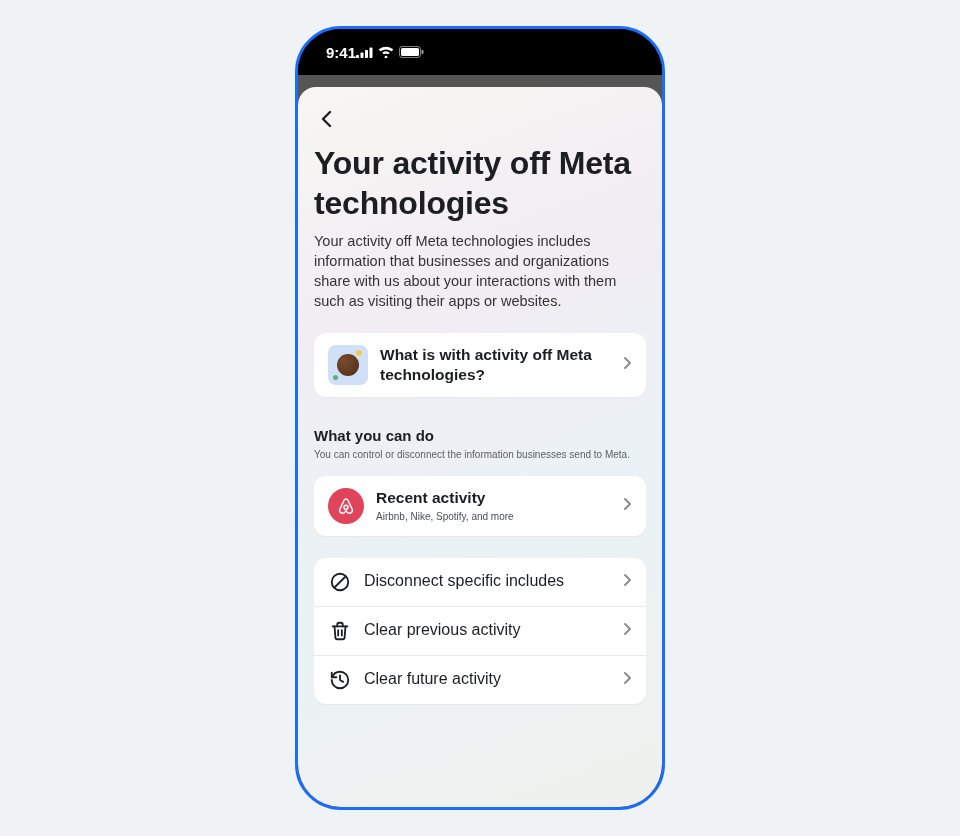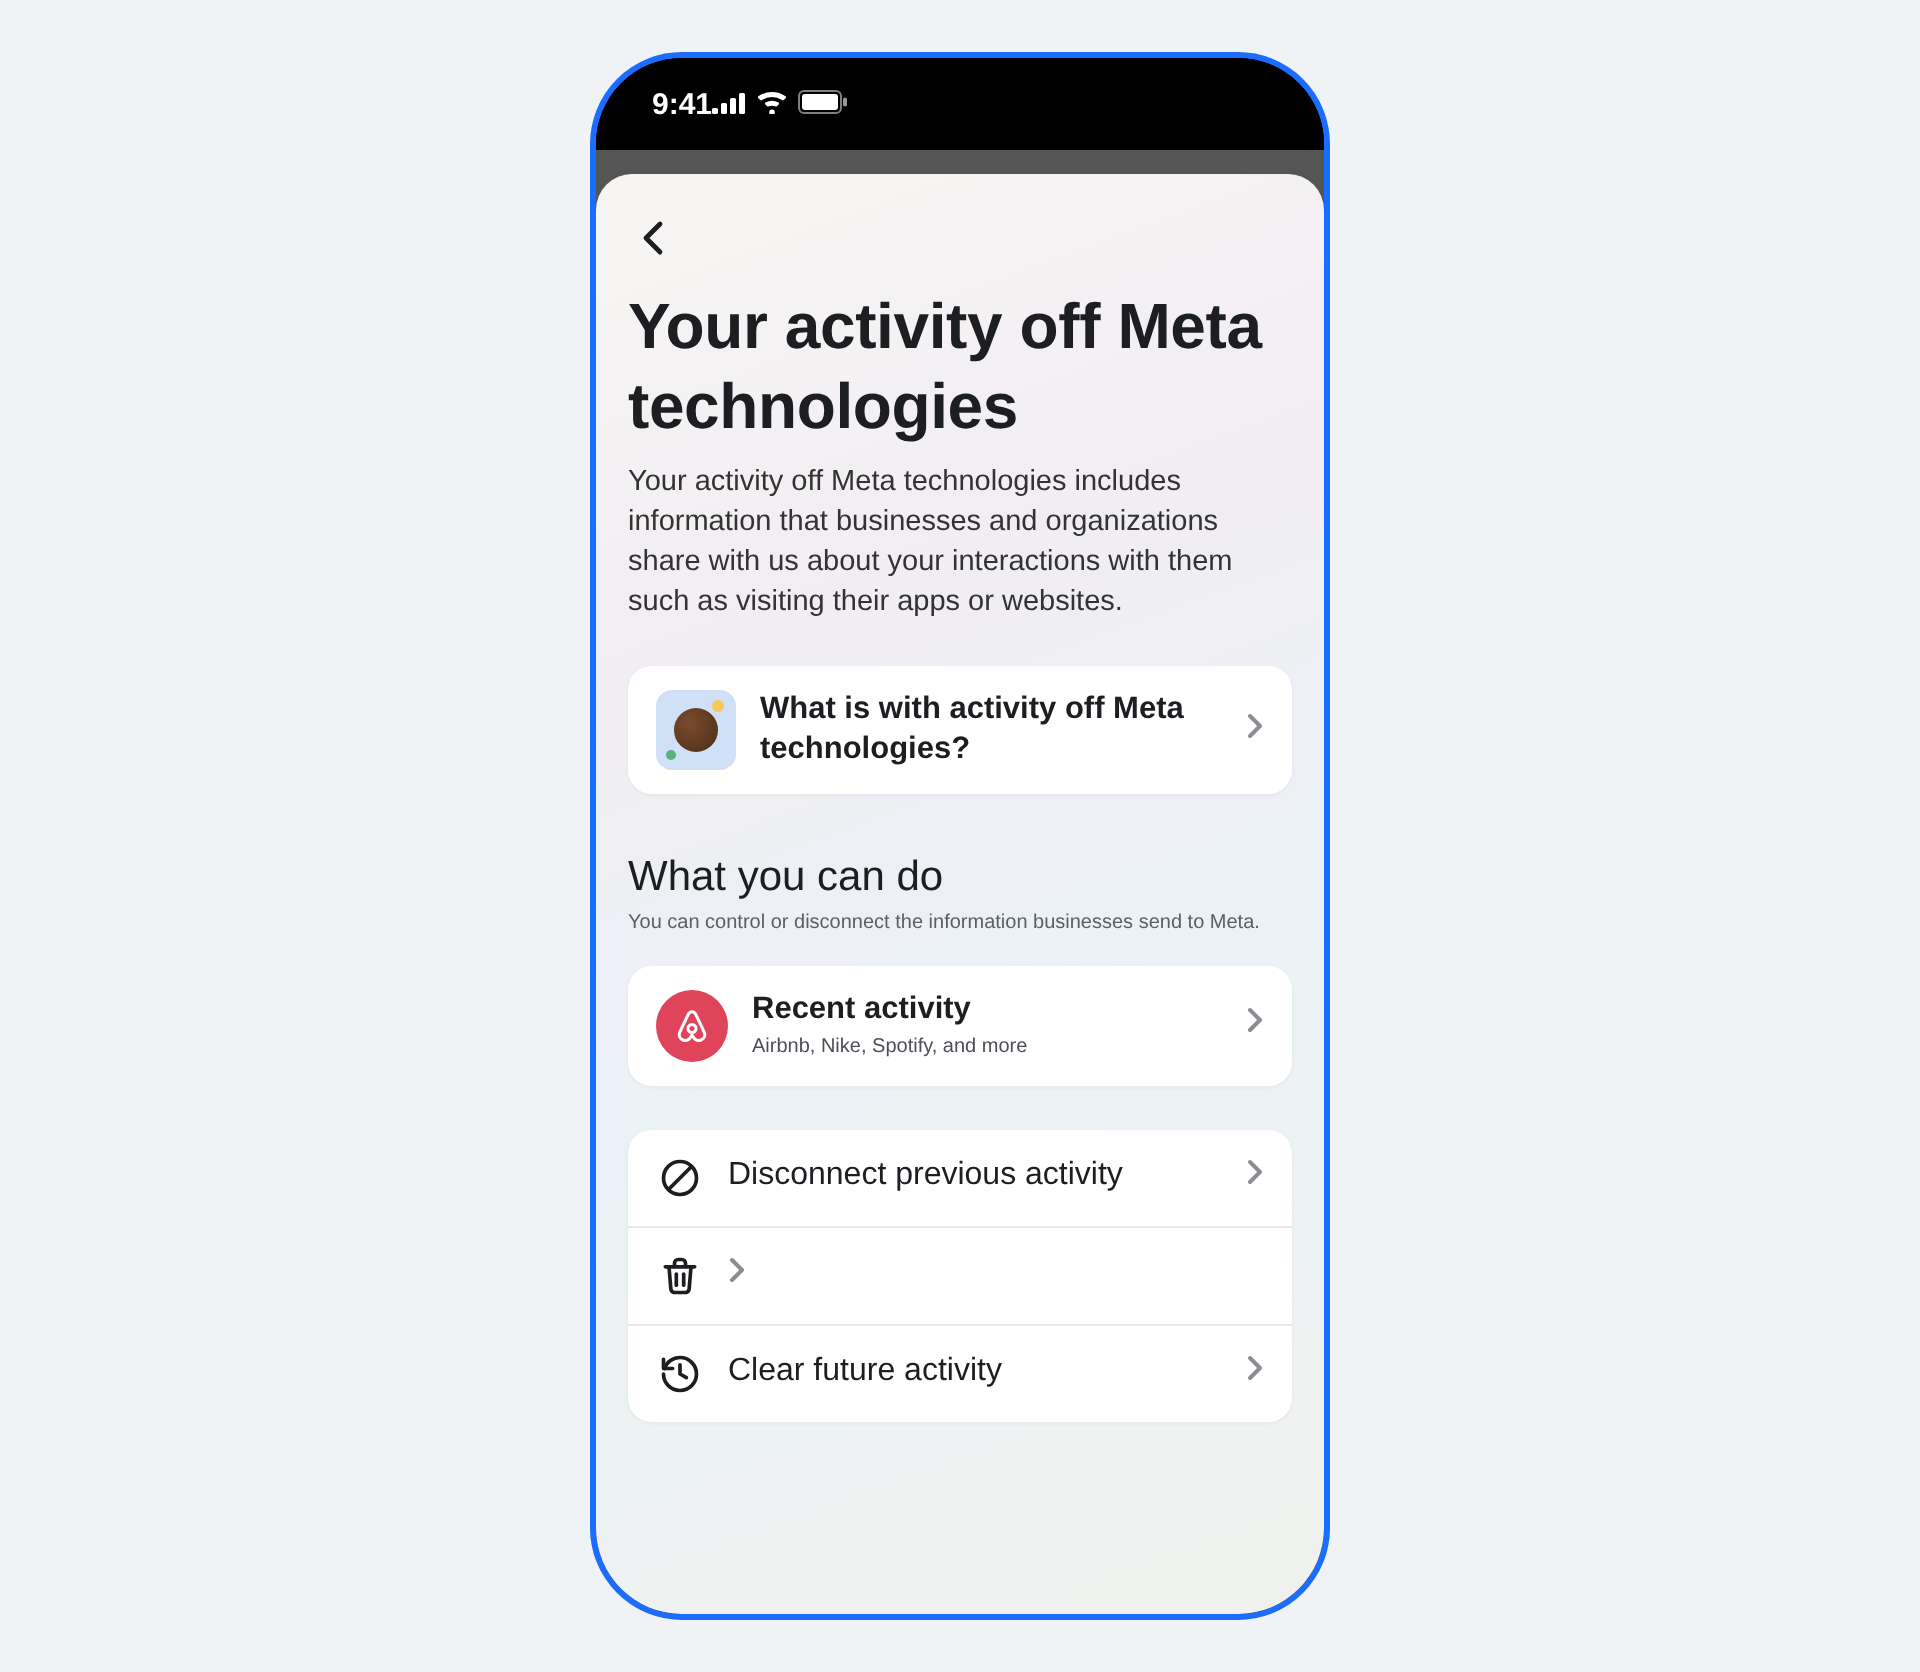--- a/index.html
+++ b/index.html
@@ -108,22 +108,22 @@
     position:absolute; top:50%; left:50%; transform:translate(-50%,-50%);
     width:22px; height:22px; border-radius:50%;
     background: radial-gradient(circle at 35% 35%, #7a4b2d, #4a2d17);
   }
   .thumb .dot1 { position:absolute; top:5px; right:6px; width:6px;height:6px;border-radius:50%; background:#f5c85a;}
   .thumb .dot2 { position:absolute; bottom:5px; left:5px; width:5px;height:5px;border-radius:50%; background:#57b37a;}
   .section-head {
     margin-top: 30px;
   }
   .section-head .h {
-    font-size: 21px;
-    font-weight: 400;
+    font-size: 15px;
+    font-weight: 700;
     color: #1c1e21;
   }
   .section-head .s {
     font-size: 10px;
     color: #5b5f66;
     line-height: 1.35;
     margin-top: 4px;
   }
   .icon-circle {
     width: 36px; height: 36px; border-radius: 50%;
@@ -234,39 +234,42 @@
     <div class="card" style="margin-top:22px">
 
       <div class="row compact">
         <div class="icon-plain">
           <svg width="22" height="22" viewBox="0 0 24 24">
               <circle cx="12" cy="12" r="9" fill="none" stroke="#1c1e21" stroke-width="2"></circle>
               <line x1="6" y1="18" x2="18" y2="6" stroke="#1c1e21" stroke-width="2"></line>
             </svg>
         </div>
         <div class="text">
-          <div class="title">Disconnect previous activity</div>
+          <div class="title">Disconnect specific includes</div>
         </div>
         <span class="chev">
           <svg width="9" height="14" viewBox="0 0 9 14">
               <path d="M2 2 L7 7 L2 12" fill="none" stroke="#8a8d91" stroke-width="2" stroke-linecap="round" stroke-linejoin="round"></path>
             </svg>
         </span>
       </div>
 
       <div class="row compact">
         <div class="icon-plain">
           <svg width="22" height="22" viewBox="0 0 24 24" fill="none" stroke="#1c1e21" stroke-width="2" stroke-linecap="round" stroke-linejoin="round">
               <path d="M4 7h16"></path>
               <path d="M9 7V5a2 2 0 012-2h2a2 2 0 012 2v2"></path>
               <path d="M6 7l1 12a2 2 0 002 2h6a2 2 0 002-2l1-12"></path>
               <path d="M10 11v6"></path>
               <path d="M14 11v6"></path>
             </svg>
         </div>
+        <div class="text">
+          <div class="title">Clear previous activity</div>
+        </div>
         <span class="chev">
           <svg width="9" height="14" viewBox="0 0 9 14">
               <path d="M2 2 L7 7 L2 12" fill="none" stroke="#8a8d91" stroke-width="2" stroke-linecap="round" stroke-linejoin="round"></path>
             </svg>
         </span>
       </div>
 
       <div class="row compact">
         <div class="icon-plain">
           <svg width="22" height="22" viewBox="0 0 24 24" fill="none" stroke="#1c1e21" stroke-width="2" stroke-linecap="round" stroke-linejoin="round">

